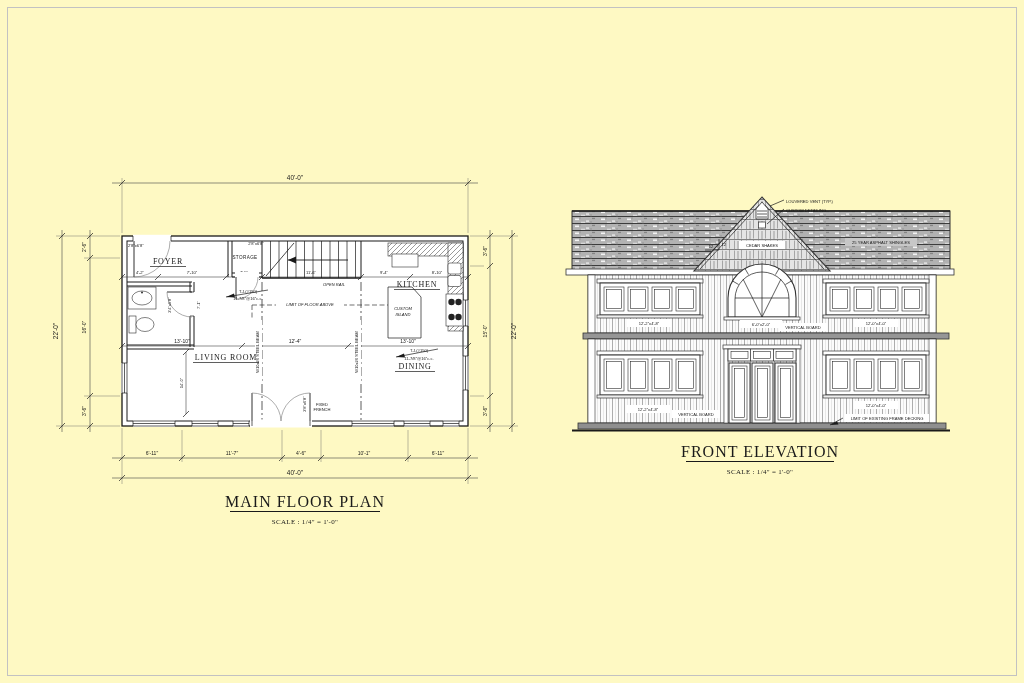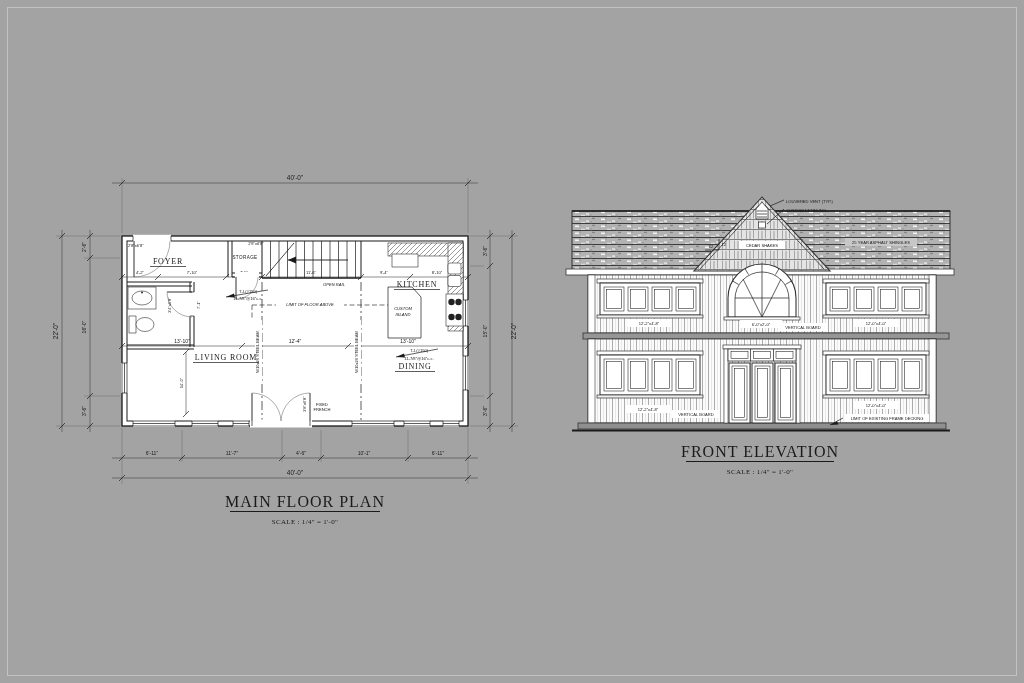--- a/index.html
+++ b/index.html
@@ -1,16 +1,16 @@
 <!DOCTYPE html>
 <html><head>
 <meta charset="utf-8">
 <style>
   html,body{margin:0;padding:0;background:#fff;}
-  .sheet{position:relative;width:1024px;height:683px;background:#a3a3a3;overflow:hidden;
+  .sheet{position:relative;width:1024px;height:683px;background:#fef9c3;overflow:hidden;
          font-family:"Liberation Sans", sans-serif;}
   .sheet-border{position:absolute;inset:7px;border:1px solid #c2c2c2;pointer-events:none;}
   svg{position:absolute;left:0;top:0;}
   text{fill:#1a1a1a;}
   .t-serif{font-family:"Liberation Serif","DejaVu Serif",serif;}
   .t-title{font-size:16px;letter-spacing:1px;}
   .t-scale{font-size:7px;letter-spacing:.3px;}
   .t-room{font-size:8px;letter-spacing:.8px;}
   .t-room-sm{font-size:4.6px;letter-spacing:.4px;}
   .t-dim{font-size:5px;}

